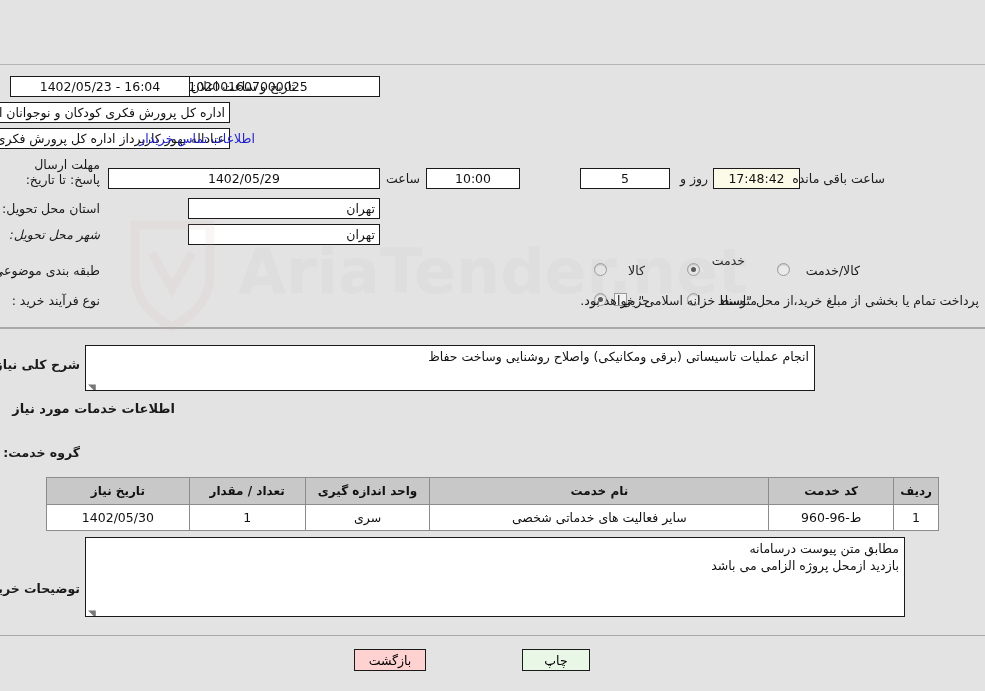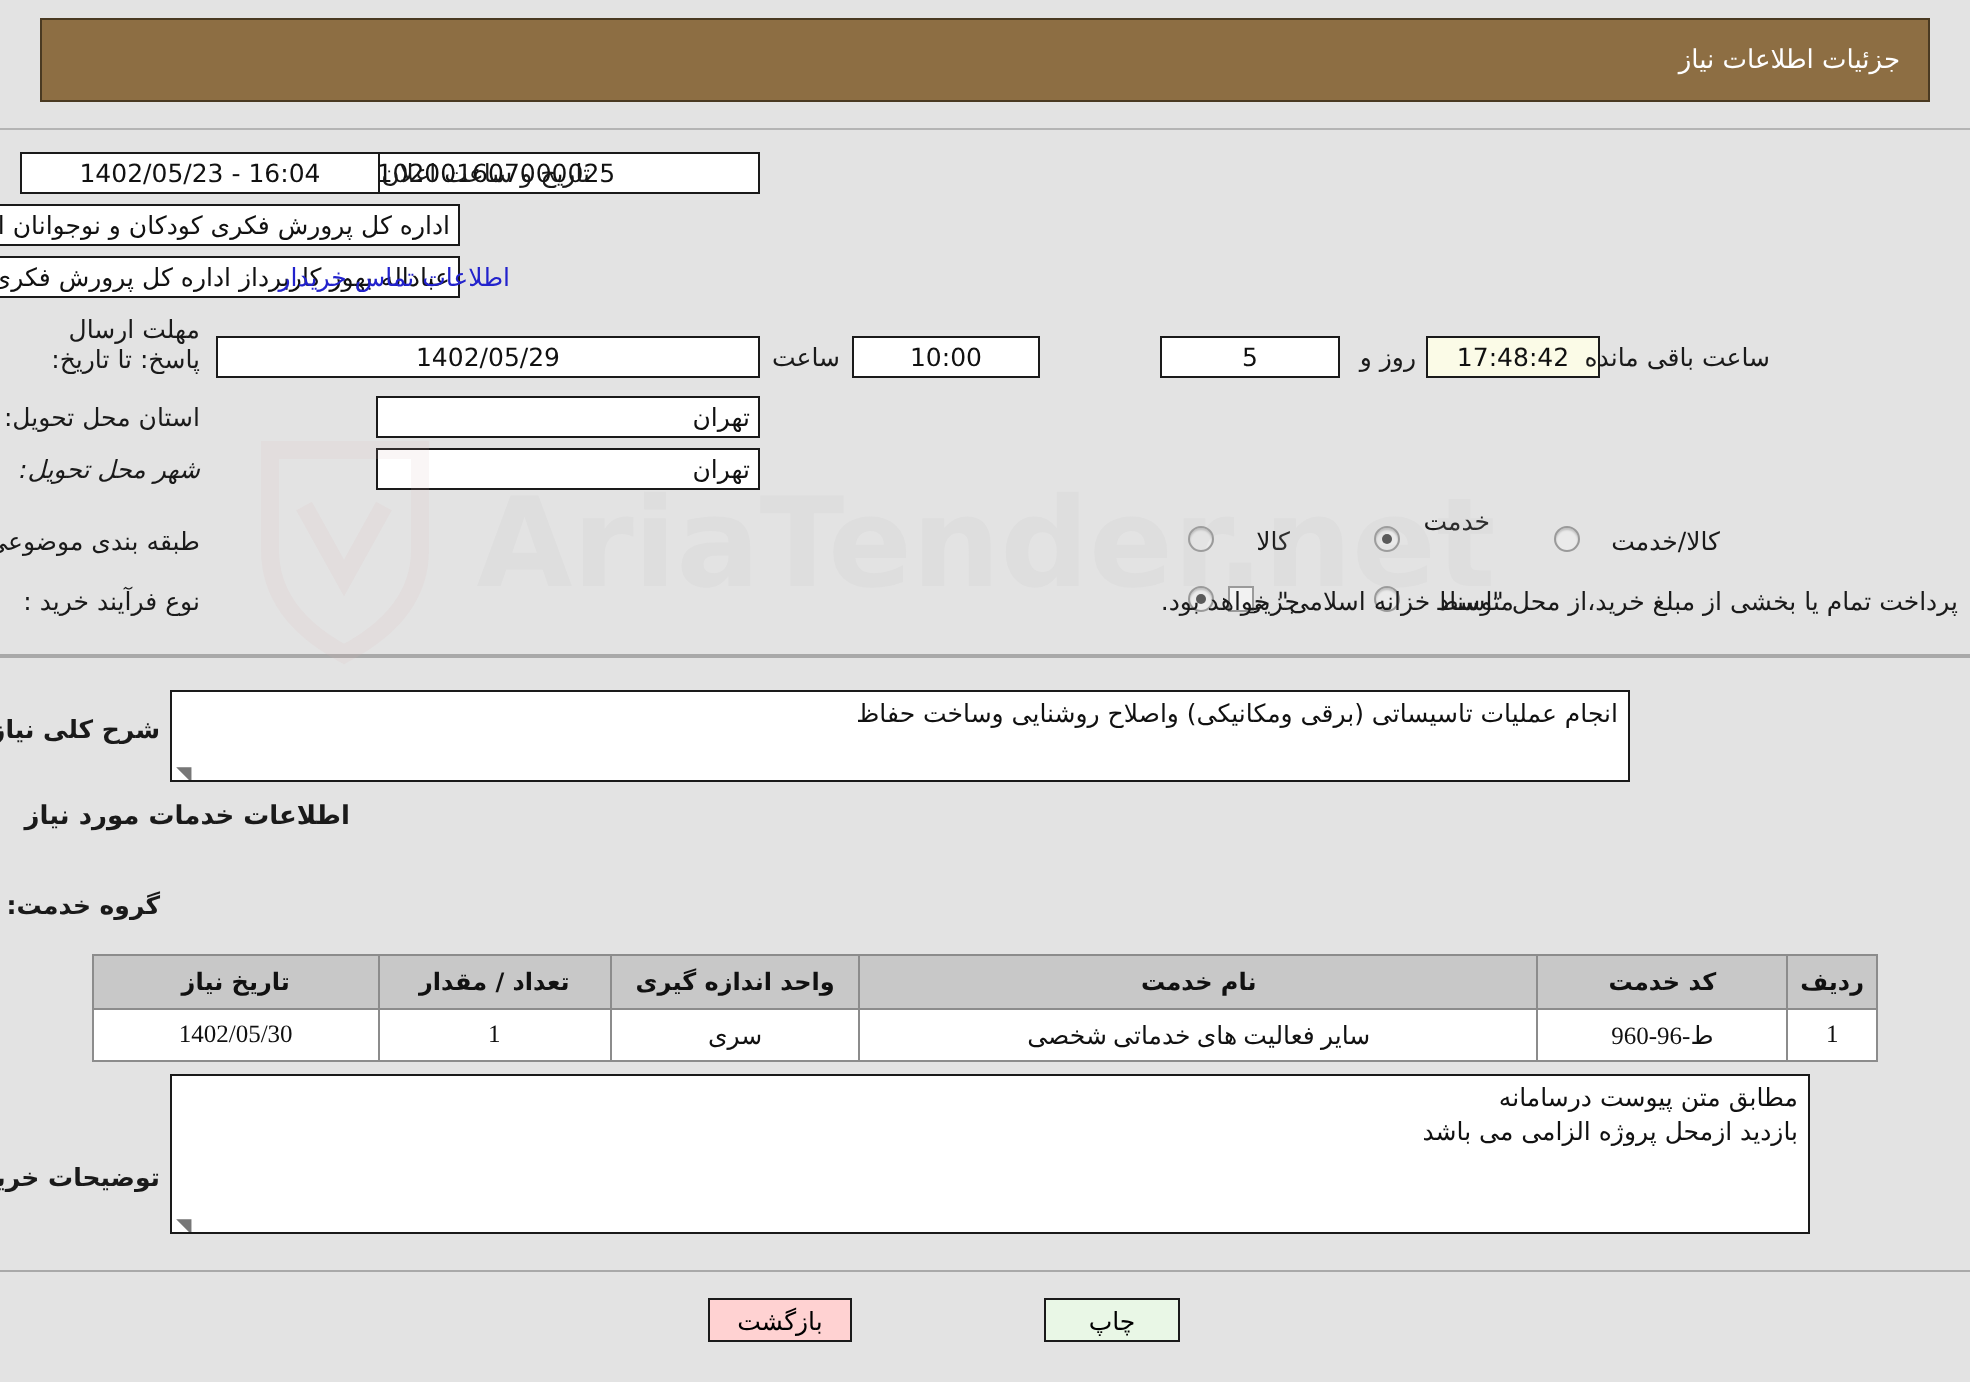--- a/index.html
+++ b/index.html
@@ -121,21 +121,20 @@
     white-space: nowrap;
   }
   .tbl td {
     background: #ffffff;
     border: 1px solid #8c8c8c;
     height: 26px;
     padding: 0 6px;
     text-align: center;
     color: #111;
     white-space: nowrap;
-    font-family: Liberation Serif, serif;
   }
 
   
   .btn {
     position: absolute;
     border: 1px solid #1a1a1a;
     font-size: 12.5px;
     height: 22px;
     line-height: 19px;
     text-align: center;
@@ -144,23 +143,20 @@
     padding: 0;
   }
   .btn.back  { background: #ffd2d2; }
   .btn.print { background: #e9f7e6; }
 </style>
 </head>
 <body>
 
 <div class="page">
 
-  <div class="titlebar">
-    <span class="ttl">جزئیات اطلاعات نیاز</span>
-  </div>
 
   <svg class="wm" viewBox="0 0 985 130">
     <g fill="#c8a6a6" opacity="0.55">
       <path d="M135 10 L210 10 L210 60 Q210 92 172 112 Q135 92 135 60 Z" fill="none" stroke="#d9b4b4" stroke-width="9"></path>
       <path d="M152 38 L172 74 L192 38" fill="none" stroke="#d9b4b4" stroke-width="9"></path>
     </g>
     <text x="493" y="78" text-anchor="middle" font-family="DejaVu Sans, sans-serif" font-size="62" font-weight="bold" fill="#b9b9b9" opacity="0.55" direction="ltr">AriaTender.net</text>
   </svg>
 
   <div class="panel" id="panel-top">

